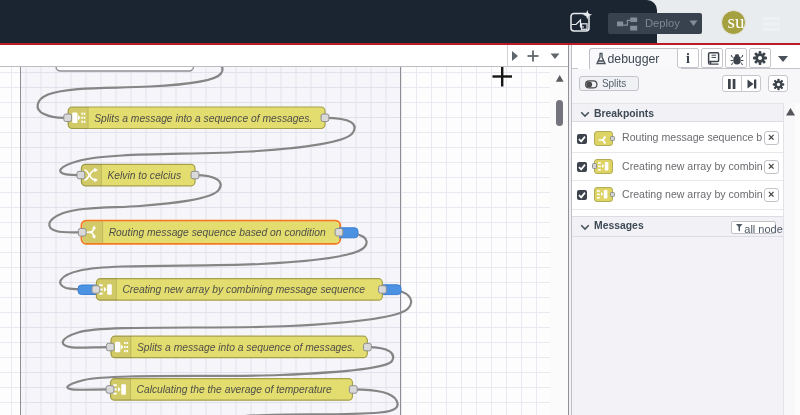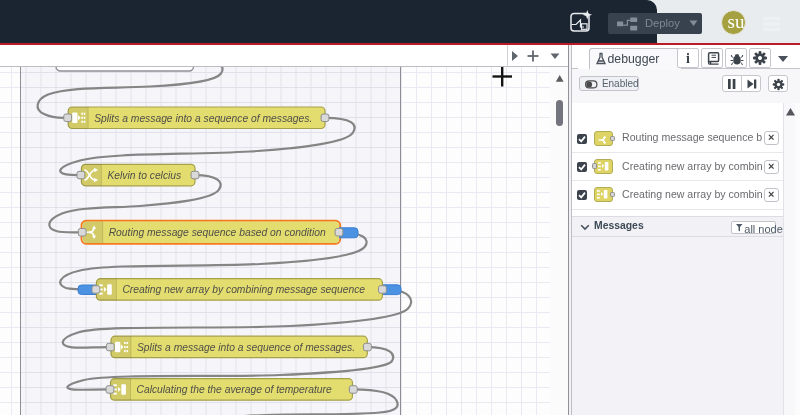--- a/index.html
+++ b/index.html
@@ -293,21 +293,21 @@
       <svg class="abs" width="12" height="8" style="left:205px;top:11px">
           <polygon points="1,1 11,1 6,7" fill="#4a515b"></polygon>
         </svg>
     </div>
     <div class="abs" id="sbToolbar">
       <div class="abs" id="btnEnabled">
         <svg width="13" height="9" style="position:absolute;left:5px;top:3.2px">
           <rect x="0.6" y="0.9" width="11.3" height="7" rx="3.5" fill="none" stroke="#4a4a4a" stroke-width="1.2"></rect>
           <circle cx="4.2" cy="4.4" r="2.9" fill="#4a4a4a"></circle>
         </svg>
-        <span style="position:absolute;left:21.5px;top:1.8px;">Enabled</span>
+        <span style="position:absolute;left:21.5px;top:1.8px;">Splits</span>
       </div>
       <div class="sqbtn" style="left:150.4px;top:6px;width:19.6px;height:17.2px;border-radius:3px 0 0 3px;">
         <svg width="10" height="10" style="position:absolute;left:4px;top:3px" fill="#3c434b">
           <rect x="1" y="0" width="2.7" height="10"></rect>
             <rect x="5.7" y="0" width="2.7" height="10"></rect>
         </svg>
       </div>
       <div class="sqbtn" style="left:169px;top:6px;width:20.2px;height:17.2px;border-radius:0 3px 3px 0;">
         <svg width="11" height="10" style="position:absolute;left:4.5px;top:3px" fill="#3c434b">
           <polygon points="0.5,0.5 6.5,5 0.5,9.5"></polygon>
@@ -319,20 +319,26 @@
           <g fill="#3c434b">
             <rect x="7.6" y="2" width="2.8" height="14" rx="1"></rect>
             <rect x="7.6" y="2" width="2.8" height="14" rx="1" transform="rotate(45 9 9)"></rect>
             <rect x="7.6" y="2" width="2.8" height="14" rx="1" transform="rotate(90 9 9)"></rect>
             <rect x="7.6" y="2" width="2.8" height="14" rx="1" transform="rotate(135 9 9)"></rect>
             <circle cx="9" cy="9" r="4.6"></circle>
           </g>
           <circle cx="9" cy="9" r="2" fill="#fff"></circle>
         </svg>
       </div>
+    </div>
+    <div class="abs" id="secBreak">
+      <svg width="10" height="7" style="position:absolute;left:8px;top:7.5px">
+          <path d="M1.2 1.2 L5 5 L8.8 1.2" stroke="#4a545e" stroke-width="1.6" fill="none"></path>
+        </svg>
+      <span style="position:absolute;left:22px;top:4px;">Breakpoints</span>
     </div>
     <div class="bprow" style="top:78.5px;height:30.5px;">
       <div class="chk" style="top:12px;">
           <svg width="10" height="10" style="position:absolute;left:0;top:0">
             <path d="M2 5.2 L4.2 7.4 L8 2.6" stroke="#fff" stroke-width="1.7" fill="none"></path>
           </svg>
         </div>
       <div class="mininode" style="left:22px;top:9px;">
         <div class="nub" style="right:-3.5px;"></div>
         <svg width="13" height="13" style="position:absolute;left:2.5px;top:1.5px" fill="none" stroke="#fff" stroke-width="1.4">

